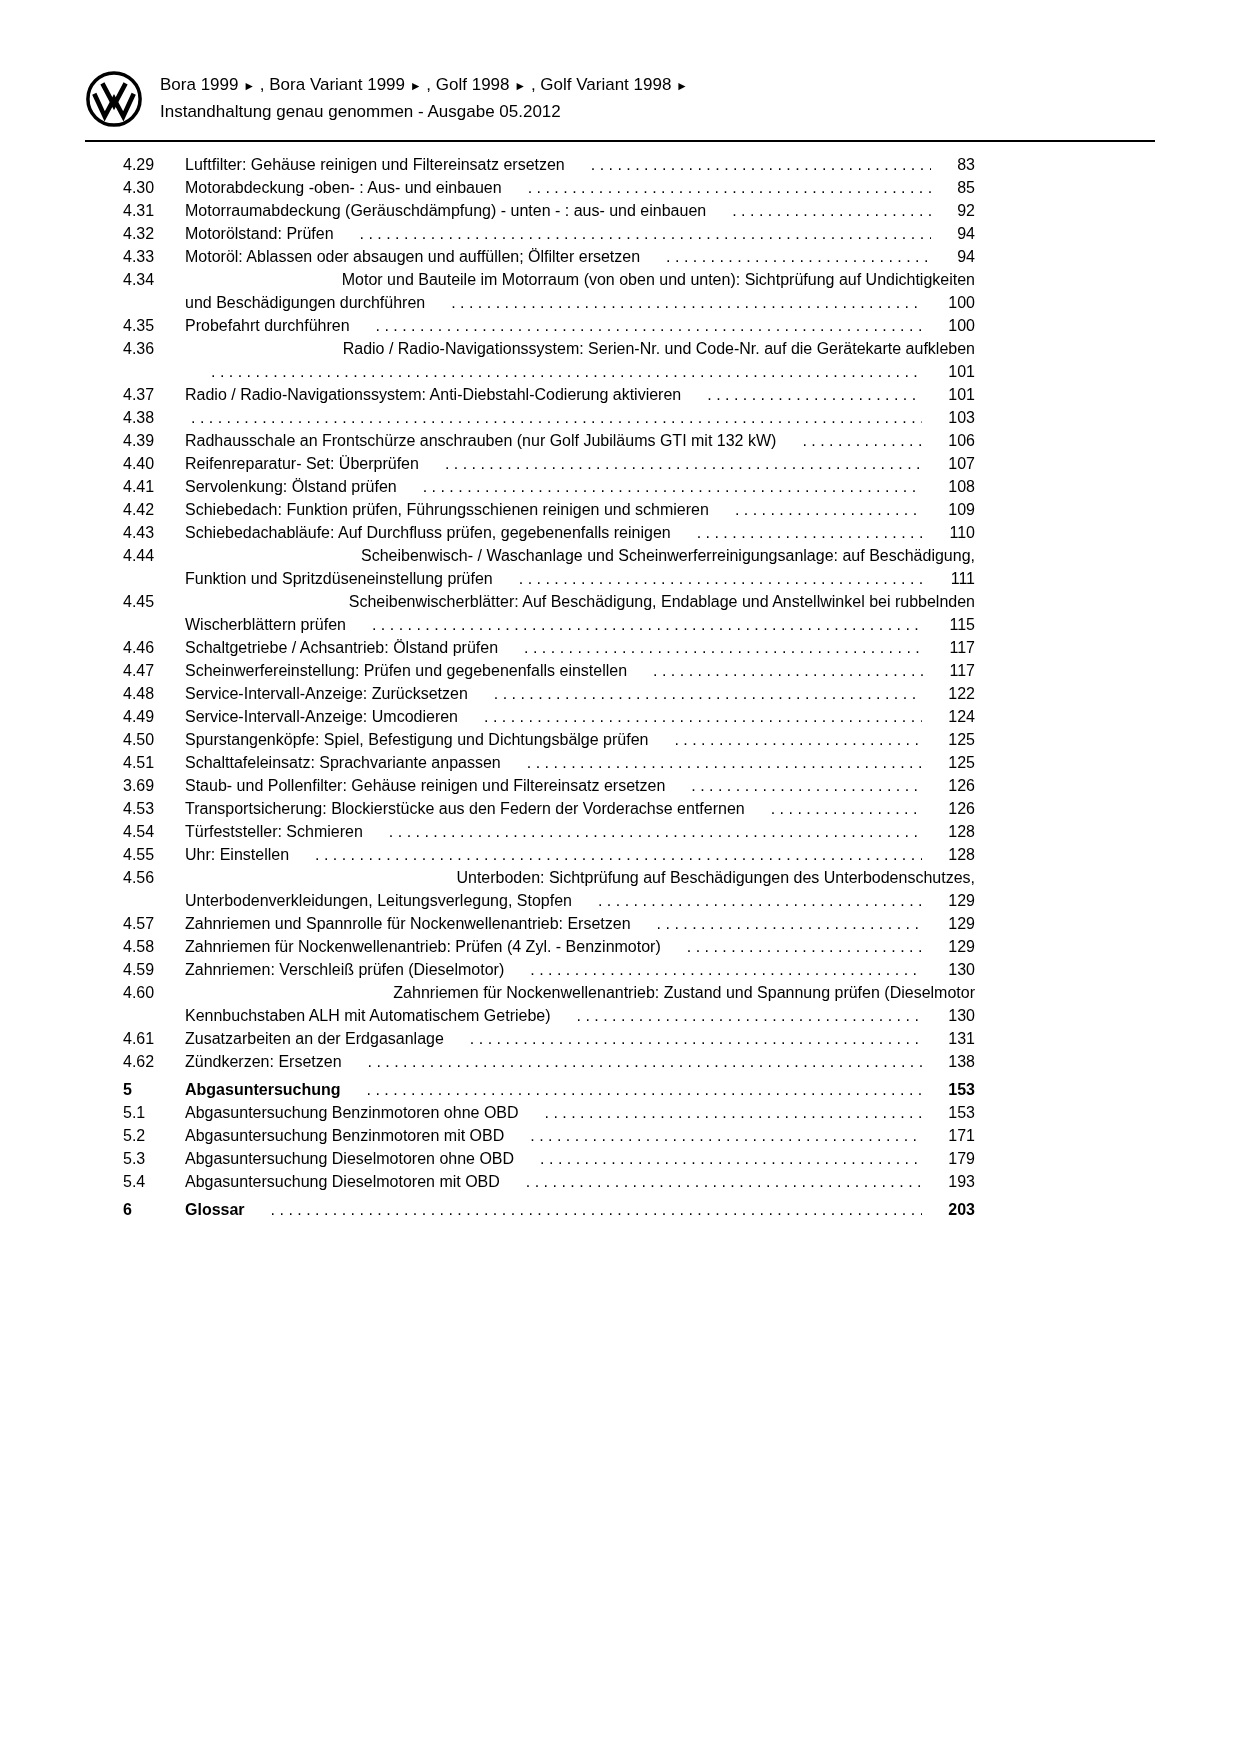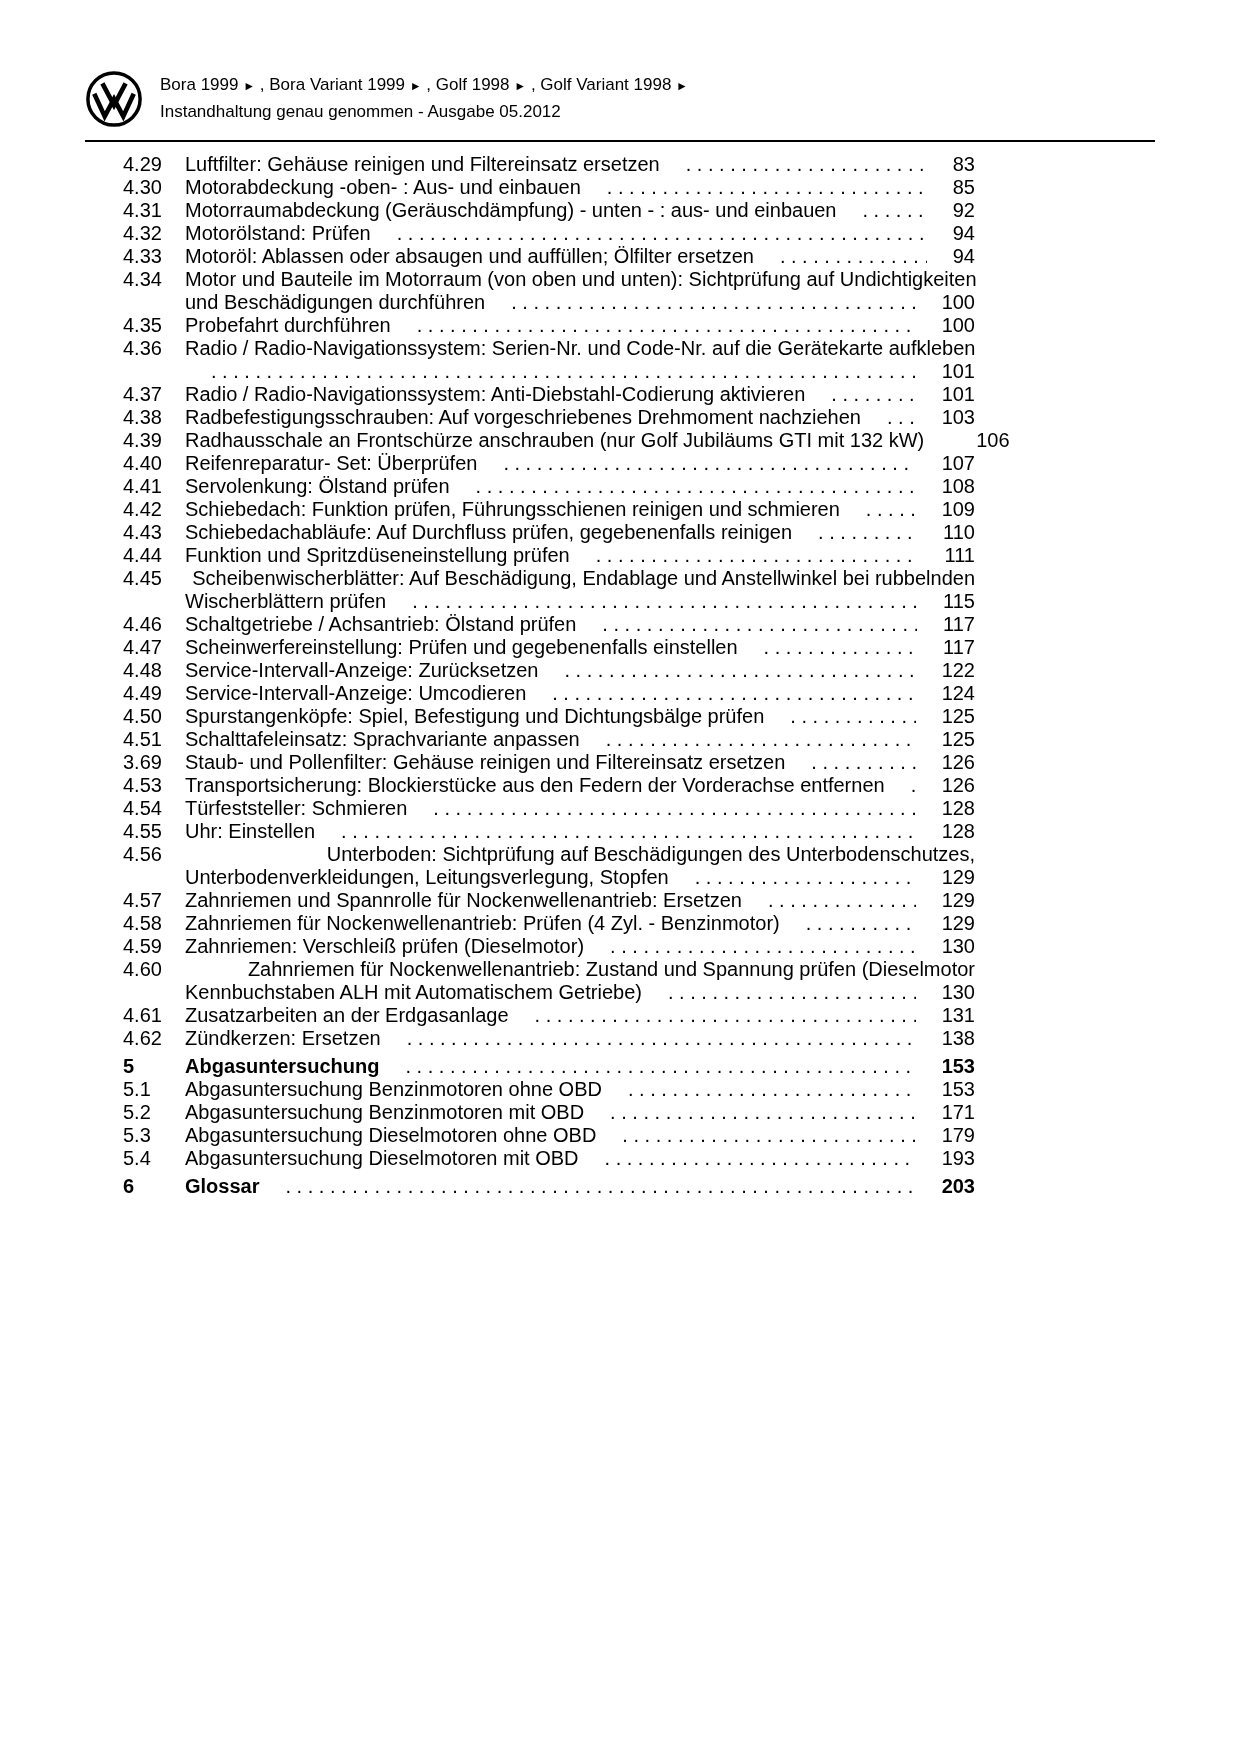--- a/index.html
+++ b/index.html
@@ -42,21 +42,21 @@
     height: 2px;
     background: #000;
   }
 
   
   .toc {
     position: absolute;
     left: 123px;
     top: 153px;
     width: 852px;
-    font-size: 20px;
+    font-size: 16px;
     line-height: 23px;
   }
   .toc-row { display: flex; }
   .toc-row.bold { font-weight: bold; margin-top: 5px; }
   .toc-num { width: 62px; flex: none; }
   .toc-body { flex: 1 1 auto; min-width: 0; }
   .toc-line { white-space: nowrap; text-align: right; }
   .toc-lastline { display: flex; gap: 20px; }
   .toc-title { flex: none; white-space: nowrap; }
   .leader {
@@ -201,21 +201,20 @@
             <span class="toc-title">Radio / Radio-Navigationssystem: Anti-Diebstahl-Codierung aktivieren</span>
             <span class="leader"> . . . . . . . . . . . . . . . . . . . . . . . . . . . . . . . . . . . . . . . . . . . . . . . . . . . . . . . . . . . . . . . . . . . . . . . . . . . . . . . . . . . . . . . . . . . . . . . . . . . . . . . . . . . . . . . . . . . . . . . . . . . . . . . . . . . . . . . . . . . . . . . . . . . . . . . . . . . . . . . . . . . . . . . . . . . . . . . . . . . . . . . . . . . . . . . . . . . . . . . . . . . . . . . . . . . . . . . . . . . .</span>
             <span class="toc-page">101</span>
           </div>
         </div>
       </div>
       <div class="toc-row">
         <div class="toc-num">4.38</div>
         <div class="toc-body">
           <div class="toc-lastline">
-            <span class="toc-title">Radbefestigungsschrauben: Auf vorgeschriebenes Drehmoment nachziehen</span>
             <span class="leader"> . . . . . . . . . . . . . . . . . . . . . . . . . . . . . . . . . . . . . . . . . . . . . . . . . . . . . . . . . . . . . . . . . . . . . . . . . . . . . . . . . . . . . . . . . . . . . . . . . . . . . . . . . . . . . . . . . . . . . . . . . . . . . . . . . . . . . . . . . . . . . . . . . . . . . . . . . . . . . . . . . . . . . . . . . . . . . . . . . . . . . . . . . . . . . . . . . . . . . . . . . . . . . . . . . . . . . . . . . . . .</span>
             <span class="toc-page">103</span>
           </div>
         </div>
       </div>
       <div class="toc-row">
         <div class="toc-num">4.39</div>
         <div class="toc-body">
           <div class="toc-lastline">
             <span class="toc-title">Radhausschale an Frontschürze anschrauben (nur Golf Jubiläums GTI mit 132 kW)</span>
@@ -260,20 +259,21 @@
           <div class="toc-lastline">
             <span class="toc-title">Schiebedachabläufe: Auf Durchfluss prüfen, gegebenenfalls reinigen</span>
             <span class="leader"> . . . . . . . . . . . . . . . . . . . . . . . . . . . . . . . . . . . . . . . . . . . . . . . . . . . . . . . . . . . . . . . . . . . . . . . . . . . . . . . . . . . . . . . . . . . . . . . . . . . . . . . . . . . . . . . . . . . . . . . . . . . . . . . . . . . . . . . . . . . . . . . . . . . . . . . . . . . . . . . . . . . . . . . . . . . . . . . . . . . . . . . . . . . . . . . . . . . . . . . . . . . . . . . . . . . . . . . . . . . .</span>
             <span class="toc-page">110</span>
           </div>
         </div>
       </div>
       <div class="toc-row">
         <div class="toc-num">4.44</div>
         <div class="toc-body">
+          <div class="toc-line">Scheibenwisch- / Waschanlage und Scheinwerferreinigungsanlage: auf Beschädigung,</div>
           <div class="toc-lastline">
             <span class="toc-title">Funktion und Spritzdüseneinstellung prüfen</span>
             <span class="leader"> . . . . . . . . . . . . . . . . . . . . . . . . . . . . . . . . . . . . . . . . . . . . . . . . . . . . . . . . . . . . . . . . . . . . . . . . . . . . . . . . . . . . . . . . . . . . . . . . . . . . . . . . . . . . . . . . . . . . . . . . . . . . . . . . . . . . . . . . . . . . . . . . . . . . . . . . . . . . . . . . . . . . . . . . . . . . . . . . . . . . . . . . . . . . . . . . . . . . . . . . . . . . . . . . . . . . . . . . . . . .</span>
             <span class="toc-page">111</span>
           </div>
         </div>
       </div>
       <div class="toc-row">
         <div class="toc-num">4.45</div>
         <div class="toc-body">

